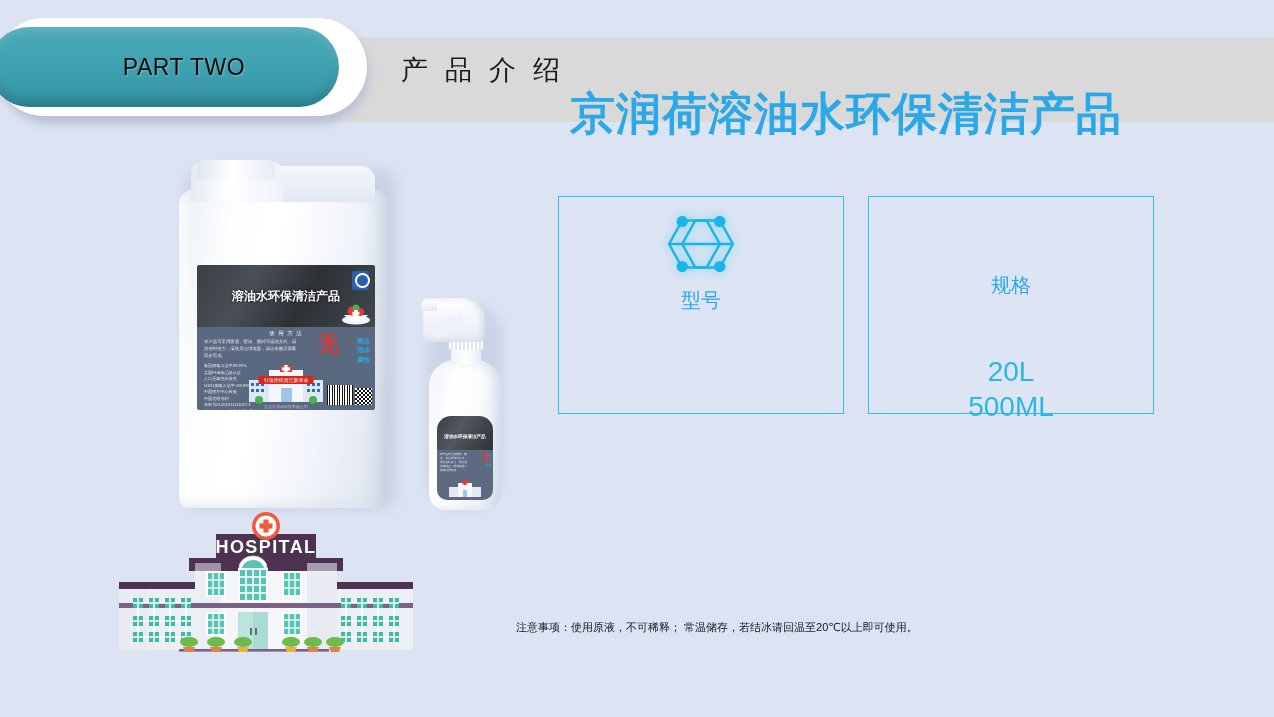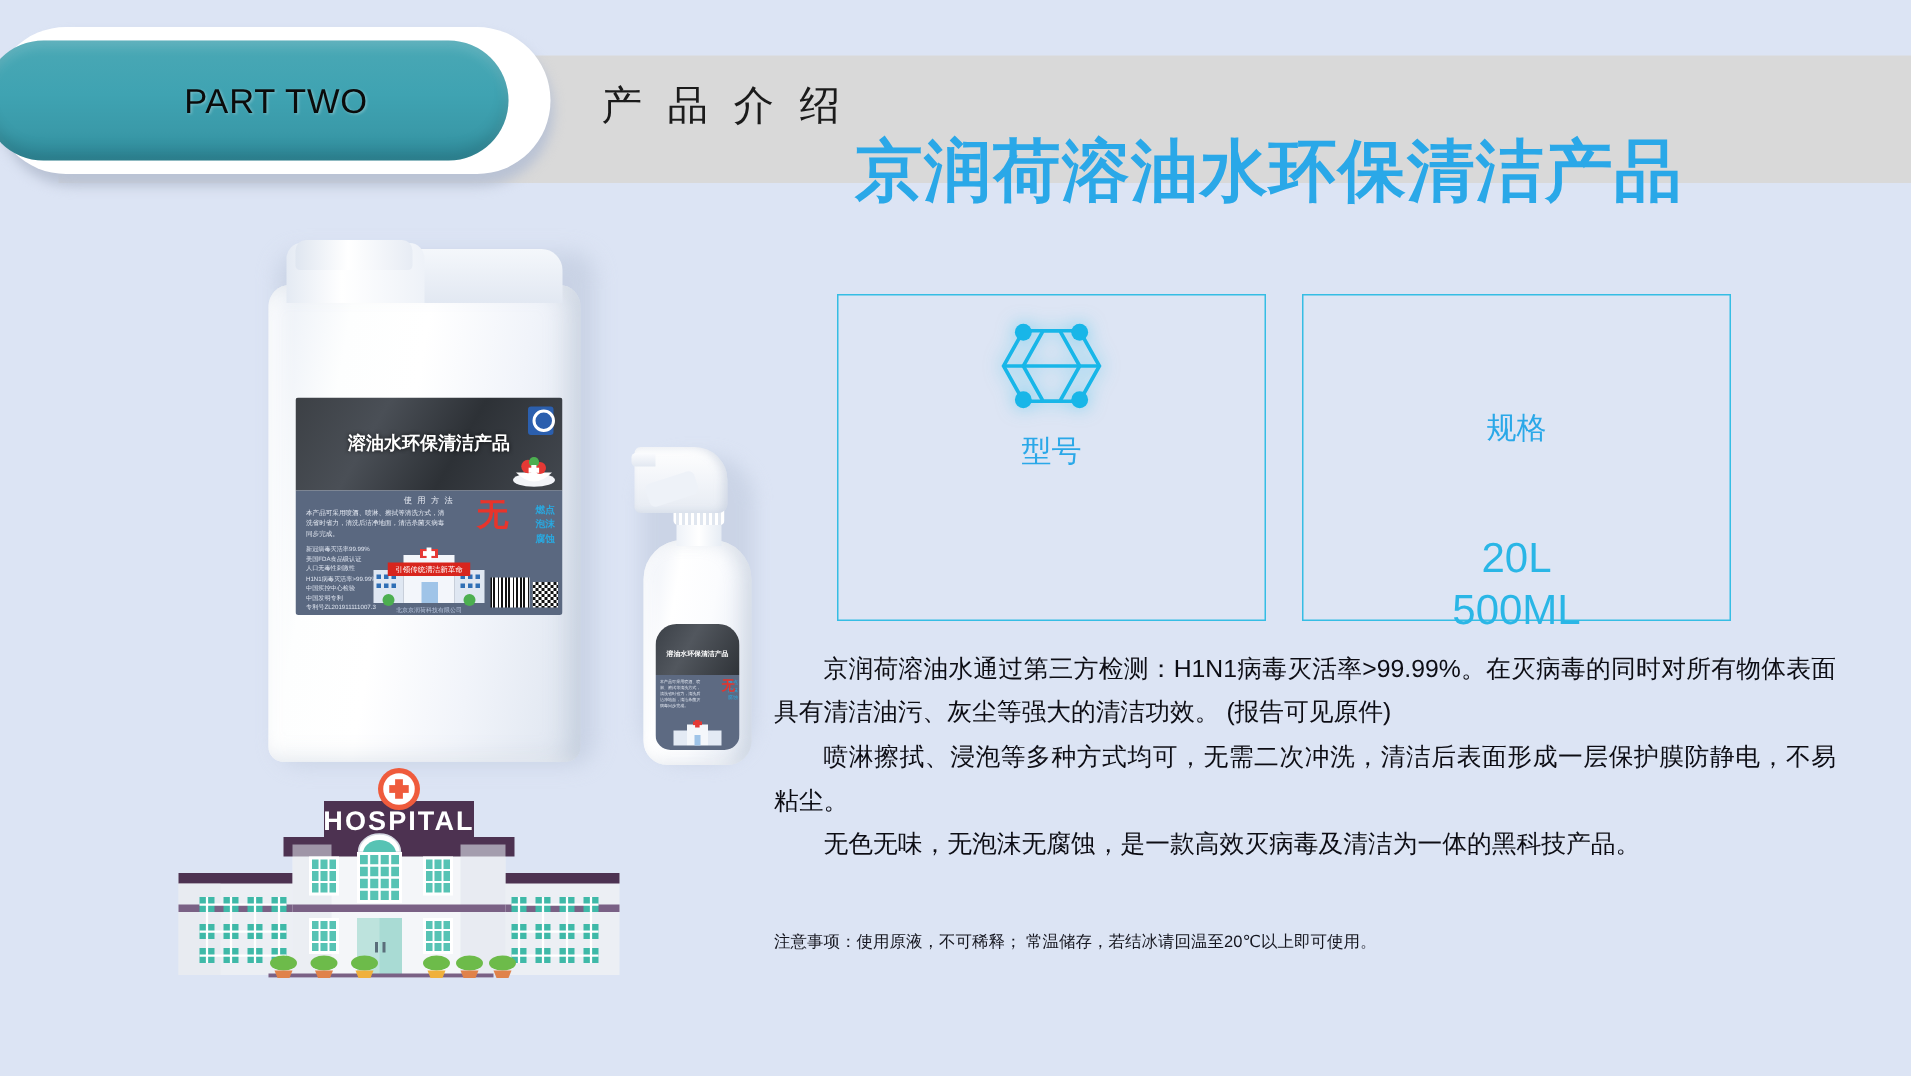--- a/index.html
+++ b/index.html
@@ -303,25 +303,20 @@
         <circle cx="50" cy="33" r="6.5"></circle>
       </g>
     </svg>
     <div class="info-label">规格</div>
     <div class="info-values">
       <div>20L</div>
       <div>500ML</div>
     </div>
   </div>
 
-  <div class="body-copy">
-    <p>京润荷溶油水通过第三方检测：H1N1病毒灭活率&gt;99.99%。在灭病毒的同时对所有物体表面具有清洁油污、灰尘等强大的清洁功效。 (报告可见原件)</p>
-    <p>喷淋擦拭、浸泡等多种方式均可，无需二次冲洗，清洁后表面形成一层保护膜防静电，不易粘尘。</p>
-    <p>无色无味，无泡沫无腐蚀，是一款高效灭病毒及清洁为一体的黑科技产品。</p>
-  </div>
   <div class="notice">注意事项：使用原液，不可稀释； 常温储存，若结冰请回温至20℃以上即可使用。</div>
 
   <div class="can-wrap">
     <div class="can-shadow"></div>
     <div class="can-body"></div>
     <div class="can-handle"></div>
     <div class="can-neck"></div>
     <div class="can-cap"></div>
 
     <div class="can-label">

